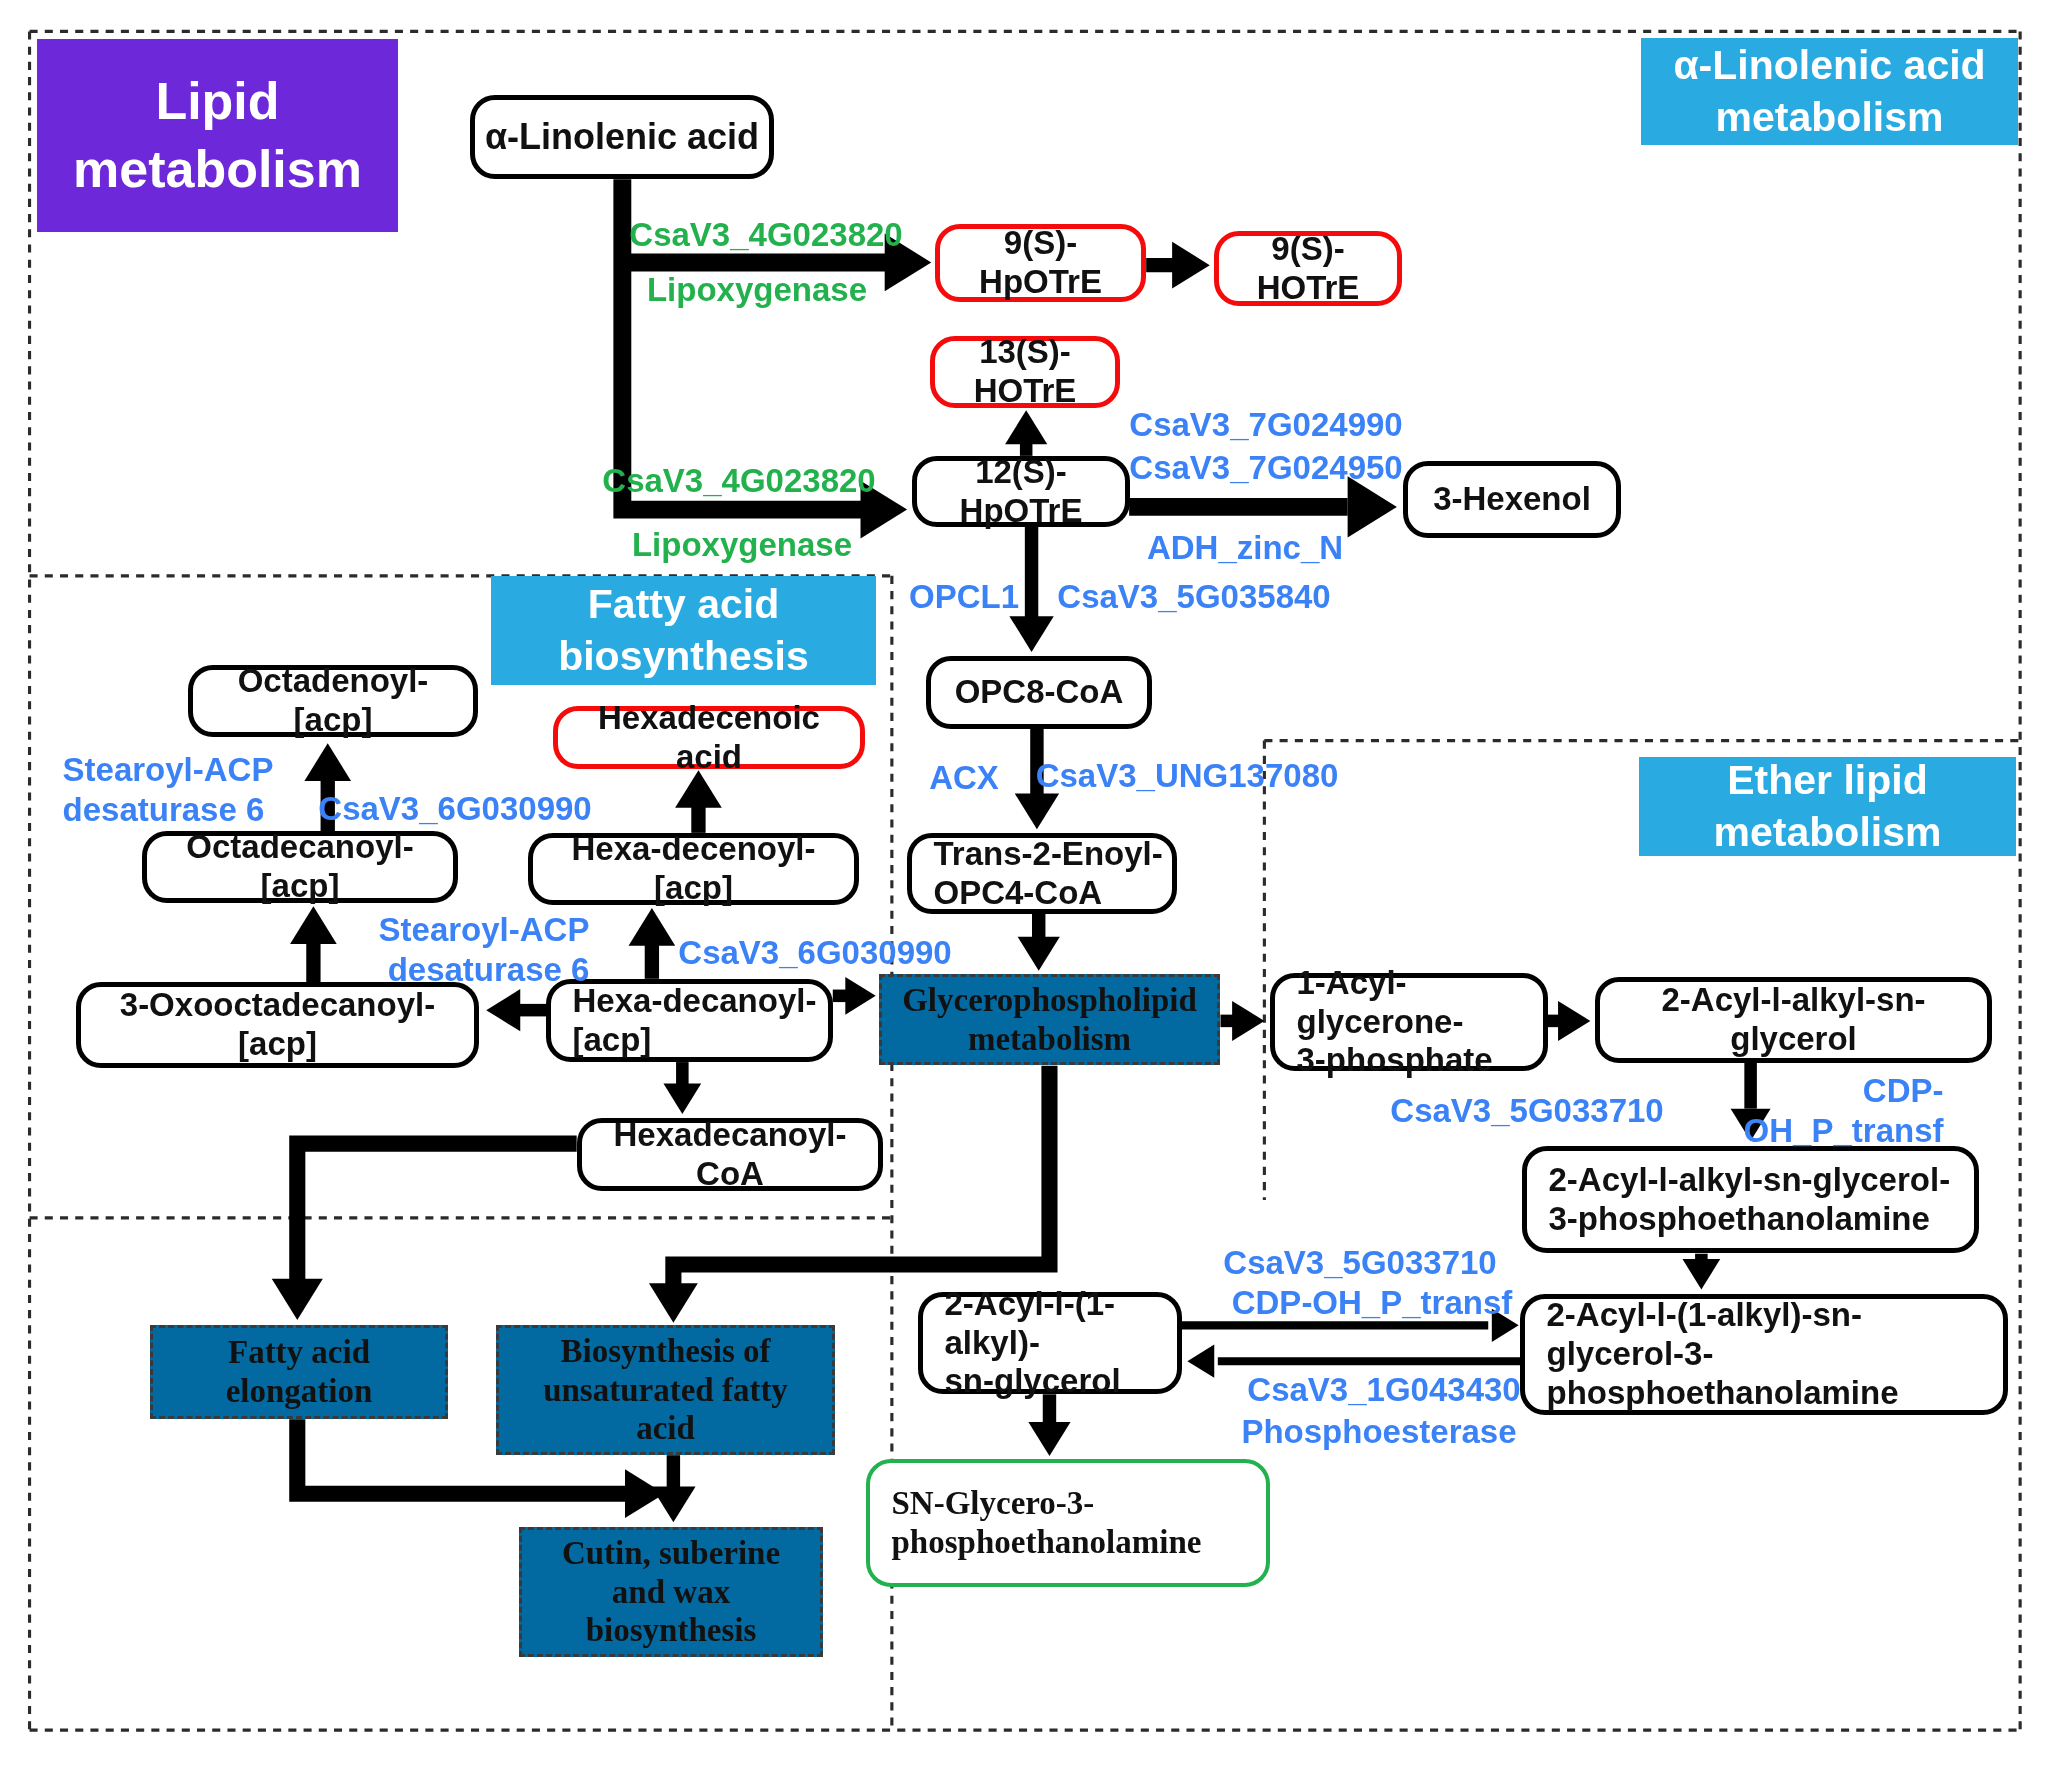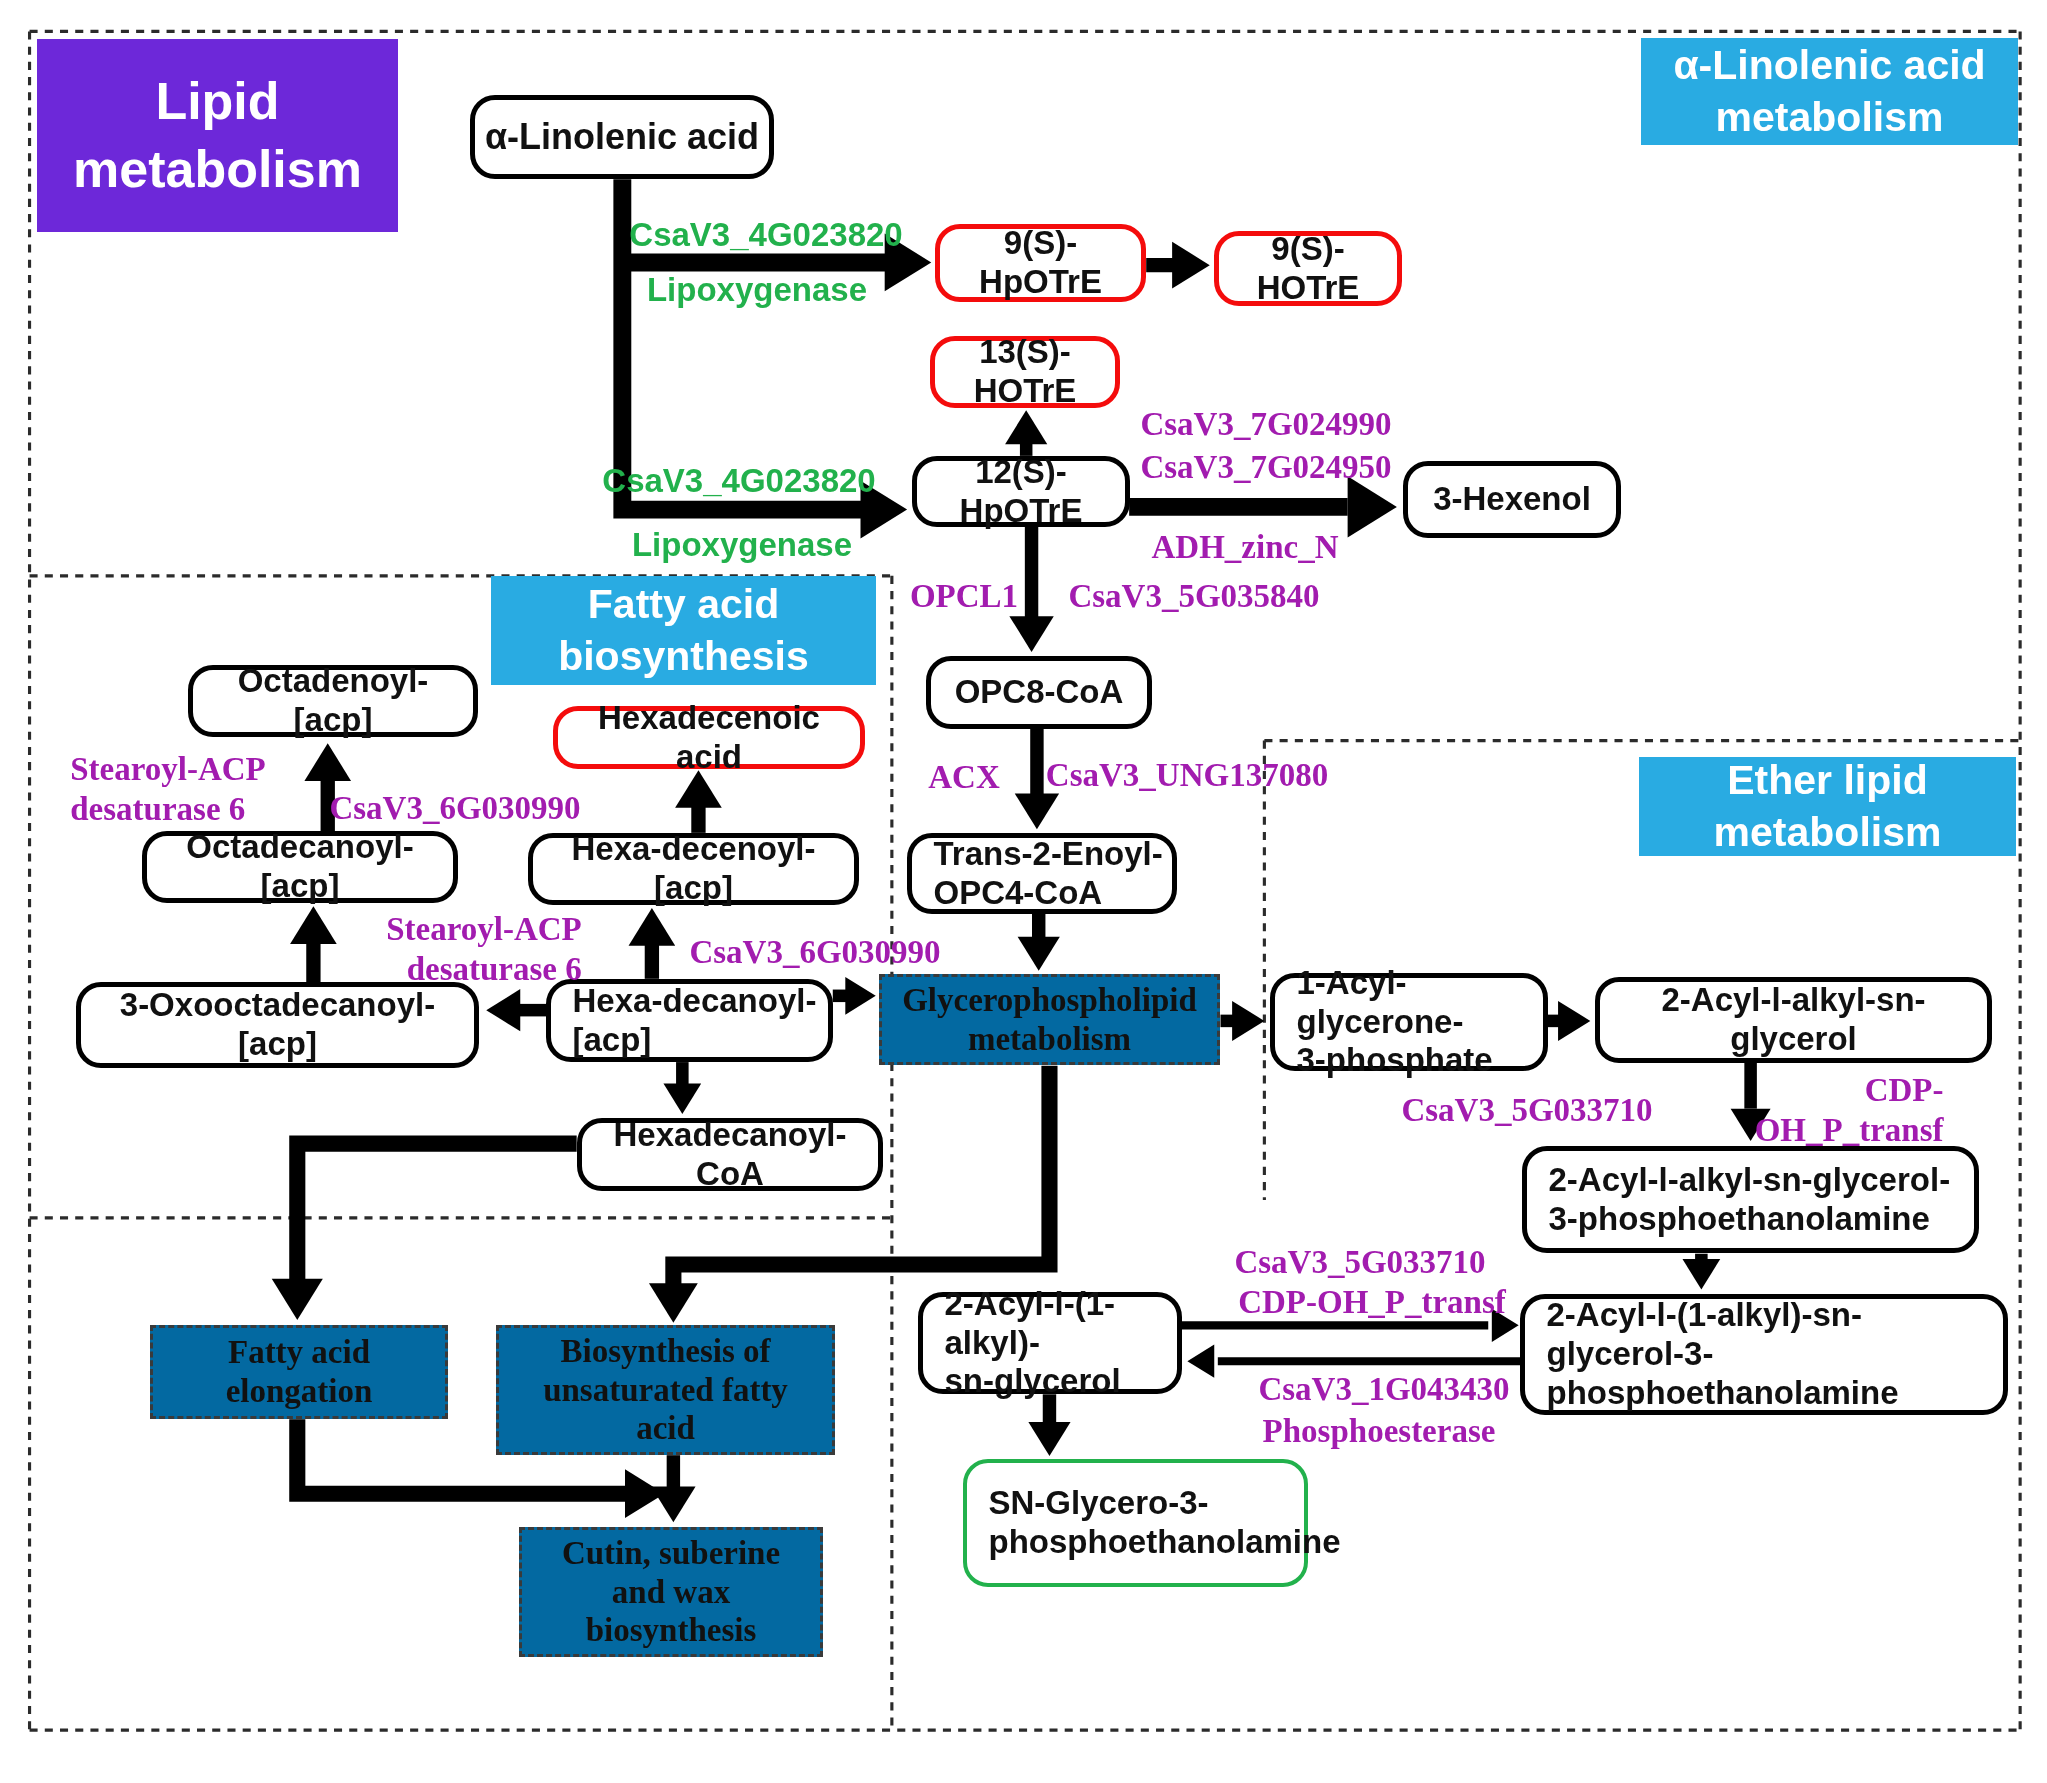--- a/index.html
+++ b/index.html
@@ -13,21 +13,21 @@
   .node.left{justify-content:flex-start;text-align:left;padding-left:21.5px;}
   .node.red-b{border-color:#f40c0c;}
   .node.green-b{border-color:#22b14c;border-width:4.5px;}
   .node.dash-b{border:3.6px dashed #3a3a3a;border-radius:0;background:#0369a1;font-family:Liberation Serif, serif;}
   .hdr{position:absolute;z-index:3;display:flex;align-items:center;justify-content:center;
        background:#29abe2;color:#fff;font-weight:bold;font-size:41px;line-height:1.25;
        white-space:pre-line;text-align:center;box-sizing:border-box;}
   .hdr.black{background:#6d28d9;font-size:52px;line-height:1.3;}
   .lbl{position:absolute;z-index:3;transform:translate(-50%,-50%);font-weight:bold;
        font-size:33px;line-height:1.2;white-space:pre-line;text-align:right;}
-  .lbl.red{color:#a21caf;font-family:Liberation Serif, serif;}
+  .lbl.red{color:#3b82f6;}
   .lbl.green{color:#22b14c;}
 </style>
 </head>
 <body>
 
 <div id="canvas">
   <svg id="arrow-layer" width="2047" height="1783" viewBox="0 0 2286 1991">
       <line x1="33" y1="35" x2="2256" y2="35" stroke="#2b2b2b" stroke-width="3.5" stroke-dasharray="9 8"></line>
       <line x1="33" y1="35" x2="33" y2="1932" stroke="#2b2b2b" stroke-width="3.5" stroke-dasharray="9 8"></line>
       <line x1="2256" y1="35" x2="2256" y2="1932" stroke="#2b2b2b" stroke-width="3.5" stroke-dasharray="9 8"></line>
@@ -173,21 +173,21 @@
 metabolism</div>
   <div class="node left" style="left:1270px;top:973px;width:278px;height:98px;">1-Acyl-glycerone-
 3-phosphate</div>
   <div class="node" style="left:1595px;top:977px;width:397px;height:86px;border-radius:24px;">2-Acyl-l-alkyl-sn-glycerol</div>
   <div class="node left" style="left:1522px;top:1146px;width:457px;height:107px;">2-Acyl-l-alkyl-sn-glycerol-
 3-phosphoethanolamine</div>
   <div class="node left" style="left:918px;top:1292px;width:264px;height:102px;">2-Acyl-l-(1-alkyl)-
 sn-glycerol</div>
   <div class="node left" style="left:1520px;top:1294px;width:488px;height:121px;">2-Acyl-l-(1-alkyl)-sn-glycerol-3-
 phosphoethanolamine</div>
-  <div class="node left green-b" style="left:963px;top:1459px;width:345px;height:128px;">SN-Glycero-3-
+  <div class="node left green-b" style="left:866px;top:1459px;width:404px;height:128px;font-family:Liberation Serif, serif;">SN-Glycero-3-
 phosphoethanolamine</div>
   <div class="node dash-b" style="left:150px;top:1325px;width:298px;height:94px;">Fatty acid
 elongation</div>
   <div class="node dash-b" style="left:496px;top:1325px;width:339px;height:130px;">Biosynthesis of
 unsaturated fatty
 acid</div>
   <div class="node dash-b" style="left:519px;top:1527px;width:304px;height:130px;">Cutin, suberine
 and wax
 biosynthesis</div>
 

